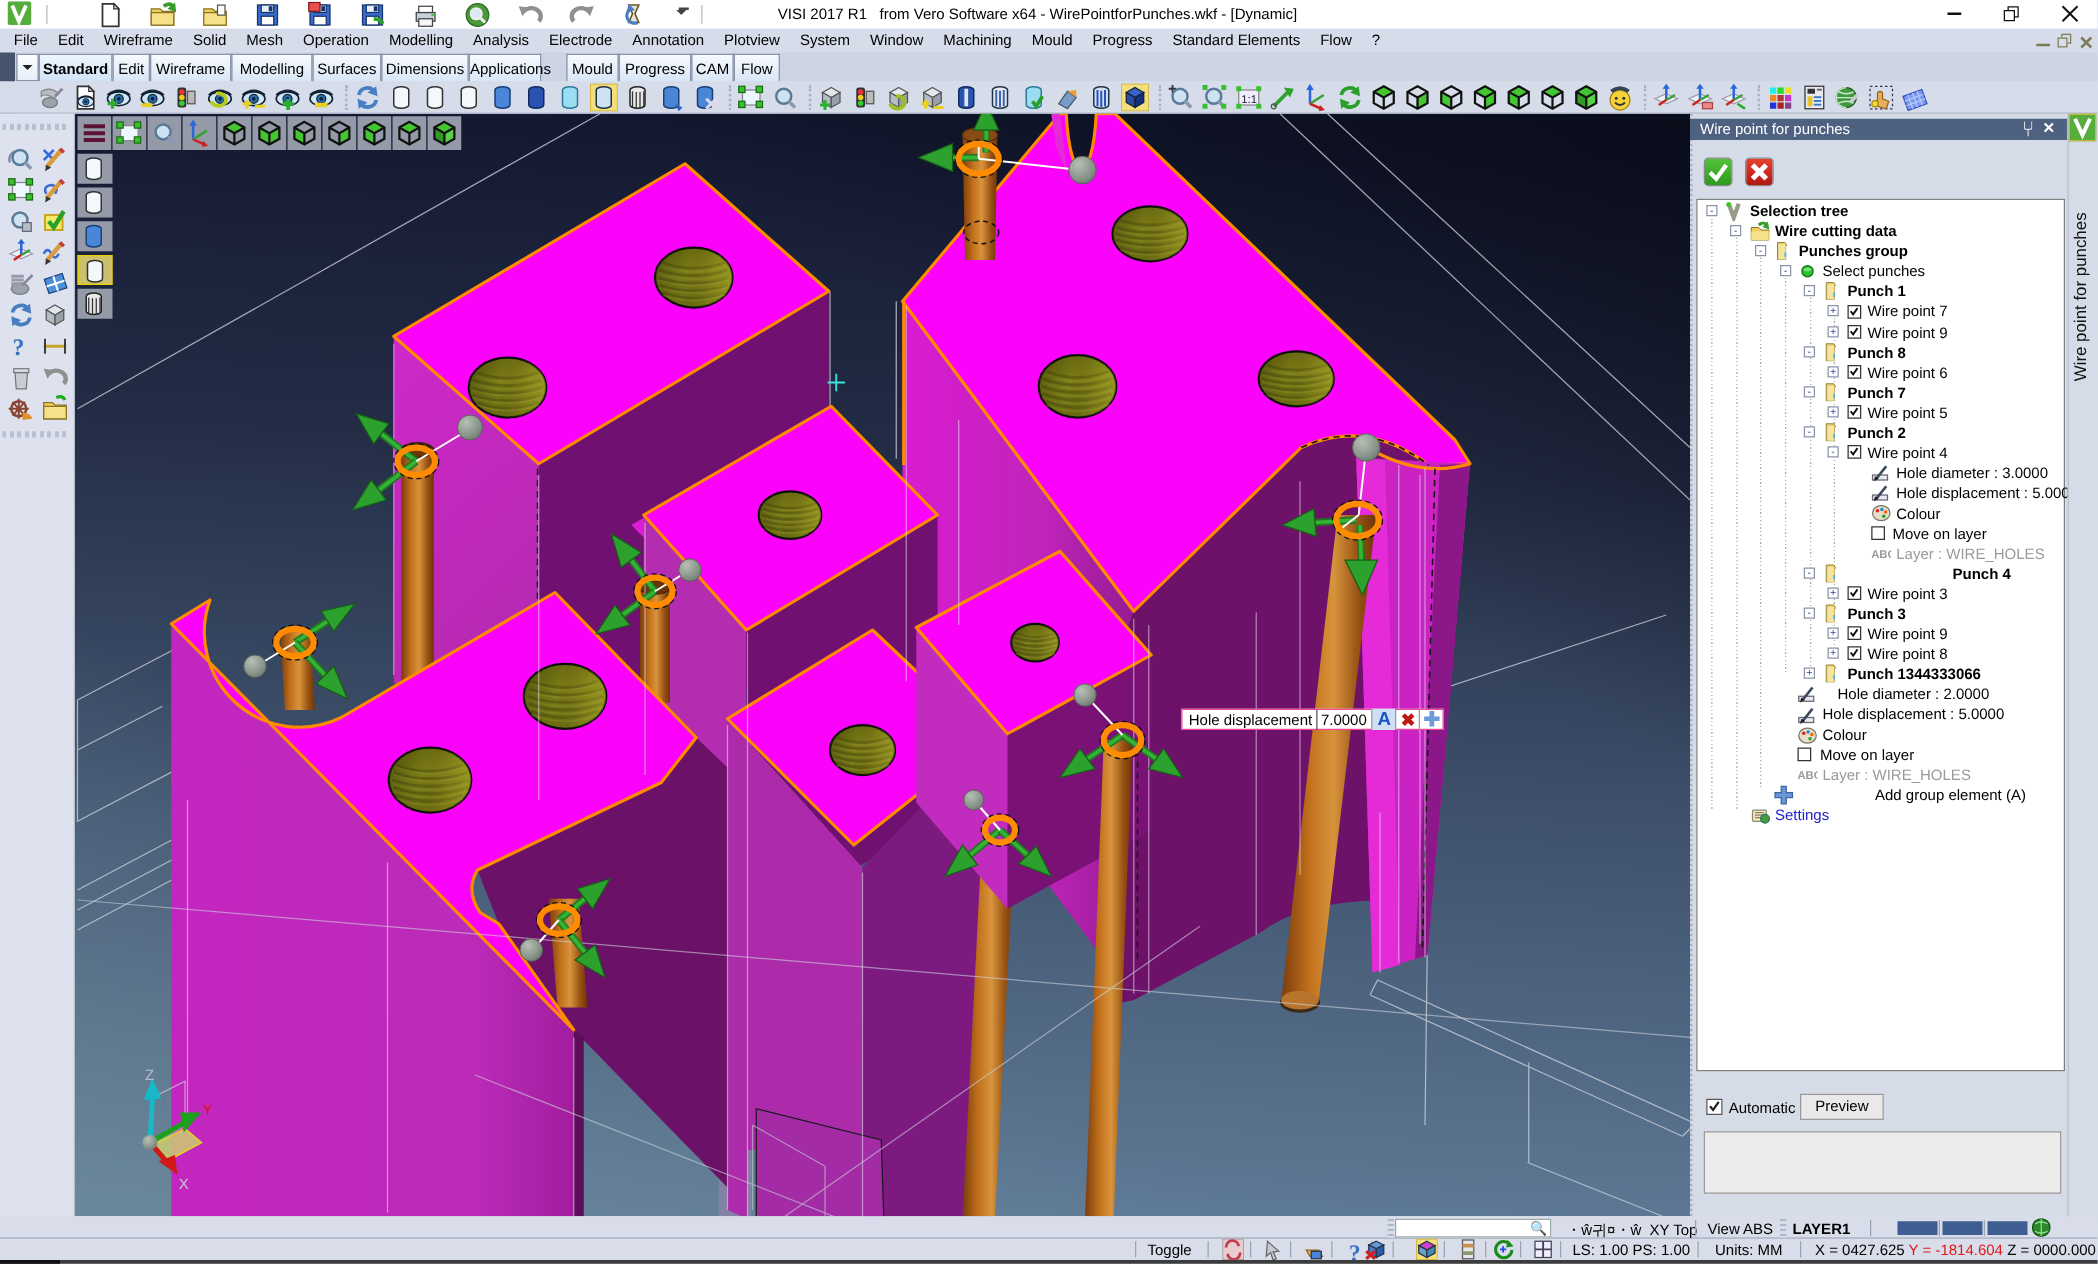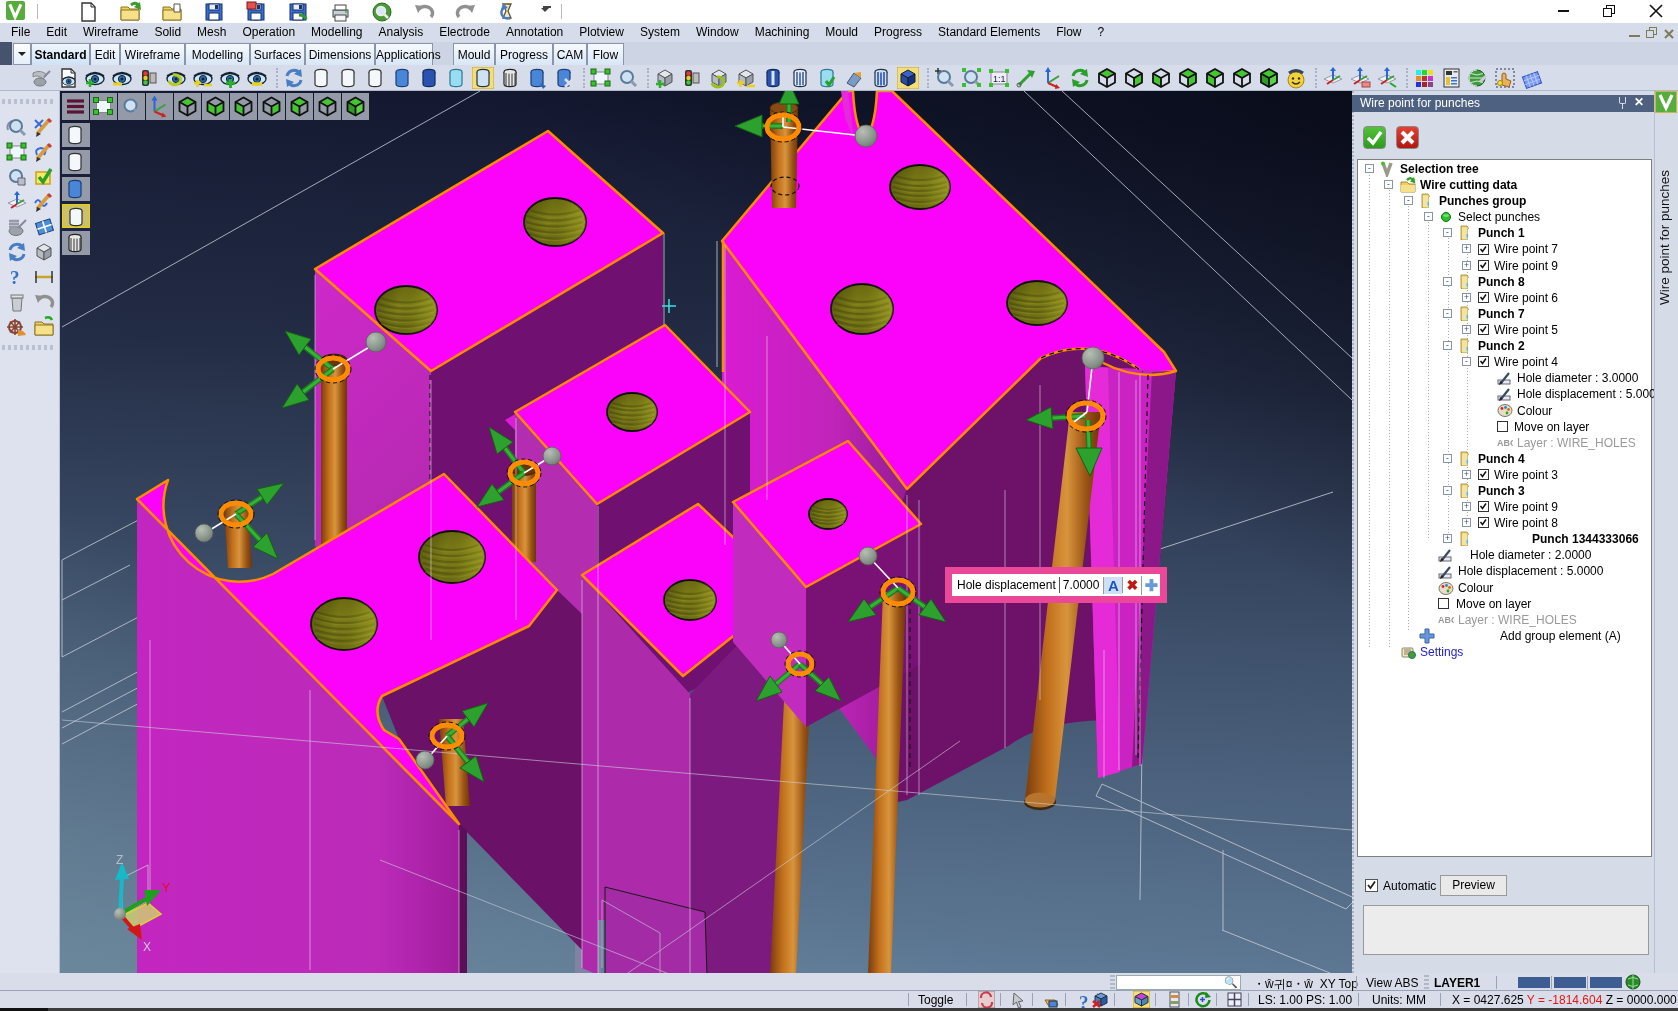--- a/index.html
+++ b/index.html
@@ -137,20 +137,21 @@
 <div class="abs" style="left:497px;top:1px">
       <svg width="22" height="22" viewBox="0 0 22 22" style="">
         <path d="M6,3 h8 l-3,7 l3,7 h-8 l3,-7 z" fill="#e8e4da" stroke="#652" stroke-width="1.3"></path>
         <path d="M13,17 A6,6 0 0 1 8,6" fill="none" stroke="#4a7ec2" stroke-width="2.5"></path>
         <polygon points="6,2 11,7 4,9" fill="#4a7ec2"></polygon>
       </svg>
     </div>
 <div class="abs" style="left:541px;top:8px;width:0;height:0;border:4px solid transparent;border-top-color:#444"></div>
 <div class="abs" style="left:543px;top:6px;width:8px;height:1.5px;background:#444"></div>
 <div class="abs" style="left:561px;top:4px;width:1px;height:15px;background:#bbb"></div>
+<div class="abs" id="title-text">VISI 2017 R1&nbsp;&nbsp; from Vero Software x64 - WirePointforPunches.wkf - [Dynamic]</div>
 <div class="abs" style="left:1558px;top:10px;width:11px;height:1.5px;background:#111"></div>
 <div class="abs" style="left:1606px;top:5px;width:9px;height:9px;border:1.5px solid #111;background:#fff"></div>
 <div class="abs" style="left:1603px;top:8px;width:9px;height:9px;border:1.5px solid #111;background:#fff"></div>
 <svg width="14" height="14" viewBox="0 0 14 14" style="position:absolute;left:1649px;top:4px">
       <path d="M1,1 L13,13 M13,1 L1,13" stroke="#111" stroke-width="1.6"></path>
     </svg>
 <div class="abs" id="menubar">
       <div style="padding-left:8px"><span class="mi">File</span><span class="mi">Edit</span><span class="mi">Wireframe</span><span class="mi">Solid</span><span class="mi">Mesh</span><span class="mi">Operation</span><span class="mi">Modelling</span><span class="mi">Analysis</span><span class="mi">Electrode</span><span class="mi">Annotation</span><span class="mi">Plotview</span><span class="mi">System</span><span class="mi">Window</span><span class="mi">Machining</span><span class="mi">Mould</span><span class="mi">Progress</span><span class="mi">Standard Elements</span><span class="mi">Flow</span><span class="mi">?</span></div>
     </div>
 <div class="abs" style="left:1629px;top:35px;width:11px;height:2px;background:#7c7c58"></div>
@@ -1272,21 +1273,21 @@
 <div class="abs vbtn" style="left:62px;top:231px;width:28px;height:24px">
       <div style="margin:1px 0 0 2px">
         <svg width="22" height="22" viewBox="0 0 22 22" style="">
           <rect x="5" y="5" width="12" height="12" fill="#e8e8e8" stroke="none"></rect>
           <ellipse cx="11" cy="5" rx="6" ry="2.6" fill="#e8e8e8" stroke="#222" stroke-width="1.2"></ellipse>
           <path d="M5,5 v12 a6,2.6 0 0 0 12,0 v-12" fill="#e8e8e8" stroke="#222" stroke-width="1.2"></path>
           <path d="M7,6 v13 M10,6.6 v13 M13,6.6 v13 M16,6 v12" stroke="#333" stroke-width="1"></path>
         </svg>
       </div>
     </div>
-<div class="abs" style="left:945px;top:567px;height:36px;background:#fff;border:7px solid #ec4899;font-size:12px;color:#000;display:flex;align-items:center">
+<div class="abs" style="left:945px;top:567px;height:17px;background:#fff;border:1px solid #ec4899;font-size:12px;color:#000;display:flex;align-items:center">
       <span style="padding:0 3px 0 5px">Hole displacement</span>
       <span style="border-left:1px solid #555;padding:1px 4px 1px 3px">7.0000</span>
       <span style="border-left:1px solid #999;width:19px;text-align:center;font-weight:bold;color:#1a55c0;font-size:15px;background:#cfe0f6">A</span>
       <span style="border-left:1px solid #999;width:19px;text-align:center;font-weight:bold;color:#c01810;font-size:14px">✖</span>
       <span style="border-left:1px solid #999;width:19px;text-align:center;font-weight:bold;color:#6a9ad8;font-size:16px">✚</span>
     </div>
 <div class="abs" id="rsep"></div>
 <div class="abs" id="rpanel"></div>
 <div class="abs" id="rphead">Wire point for punches<span style="position:absolute;right:28px;top:2px;width:7px;height:7px;border:1.5px solid #d8dce6;border-top:none;border-radius:0 0 2px 2px"></span><span style="position:absolute;right:31px;top:9px;width:1.5px;height:5px;background:#d8dce6"></span><span style="position:absolute;right:10px;top:0px;font-size:12px;font-weight:bold">✕</span></div>
 <div class="abs" style="left:1363px;top:126px;width:23px;height:23px;border:1px solid #888;border-radius:4px;background:linear-gradient(#52c23a,#2f9a1e)">
@@ -1449,21 +1450,21 @@
     </div>
 <div class="trow" style="left:1517px;top:436px;color:#9a9a9a">Layer : WIRE_HOLES</div>
 <div class="pm" style="left:1443px;top:454px">-</div>
 <div class="ticon" style="left:1458px;top:451px">
       <svg width="16" height="16" viewBox="0 0 16 16" style="">
         <path d="M3,1 h6 l1.5,2.5 h-1 v11 h-6.5 z" fill="#e8d070" stroke="#9a8430" stroke-width="0.8"></path>
         <path d="M4,2.5 h5.5 v12 h-5.5 z" fill="#f4e4a0"></path>
         <rect x="8.5" y="9" width="1.6" height="3.5" fill="#58b8e8"></rect>
       </svg>
     </div>
-<div class="trow" style="left:1478px;top:452px;font-weight:bold;color:#000">Punch 4</div>
+<div class="trow" style="left:1562px;top:452px;font-weight:bold;color:#000">Punch 4</div>
 <div class="pm" style="left:1462px;top:470px">+</div>
 <div class="cb" style="left:1478px;top:469px">
       <svg width="8" height="8" viewBox="0 0 8 8" style="">
         <path d="M1.5,4 L3.5,6.5 L7,1.5" fill="none" stroke="#111" stroke-width="1.5"></path>
       </svg>
     </div>
 <div class="trow" style="left:1494px;top:468px;color:#000">Wire point 3</div>
 <div class="pm" style="left:1443px;top:486px">-</div>
 <div class="ticon" style="left:1458px;top:483px">
       <svg width="16" height="16" viewBox="0 0 16 16" style="">
@@ -1488,21 +1489,21 @@
     </div>
 <div class="trow" style="left:1494px;top:516px;color:#000">Wire point 8</div>
 <div class="pm" style="left:1443px;top:534px">+</div>
 <div class="ticon" style="left:1458px;top:531px">
       <svg width="16" height="16" viewBox="0 0 16 16" style="">
         <path d="M3,1 h6 l1.5,2.5 h-1 v11 h-6.5 z" fill="#e8d070" stroke="#9a8430" stroke-width="0.8"></path>
         <path d="M4,2.5 h5.5 v12 h-5.5 z" fill="#f4e4a0"></path>
         <rect x="8.5" y="9" width="1.6" height="3.5" fill="#58b8e8"></rect>
       </svg>
     </div>
-<div class="trow" style="left:1532px;top:532px;font-weight:bold;color:#000">Punch 1344333066</div>
+<div class="trow" style="left:1478px;top:532px;font-weight:bold;color:#000">Punch 1344333066</div>
 <div class="ticon" style="left:1438px;top:547px">
       <svg width="16" height="16" viewBox="0 0 16 16" style="">
         <rect x="1" y="10" width="12" height="4" fill="#e8e8f0" stroke="#667"></rect>
         <line x1="4" y1="13" x2="12" y2="3" stroke="#3a4a60" stroke-width="2.2"></line>
         <polygon points="2,15 3,11 6,13" fill="#222"></polygon>
       </svg>
     </div>
 <div class="trow" style="left:1470px;top:548px;color:#000">Hole diameter : 2.0000</div>
 <div class="ticon" style="left:1438px;top:564px">
       <svg width="16" height="16" viewBox="0 0 16 16" style="">

